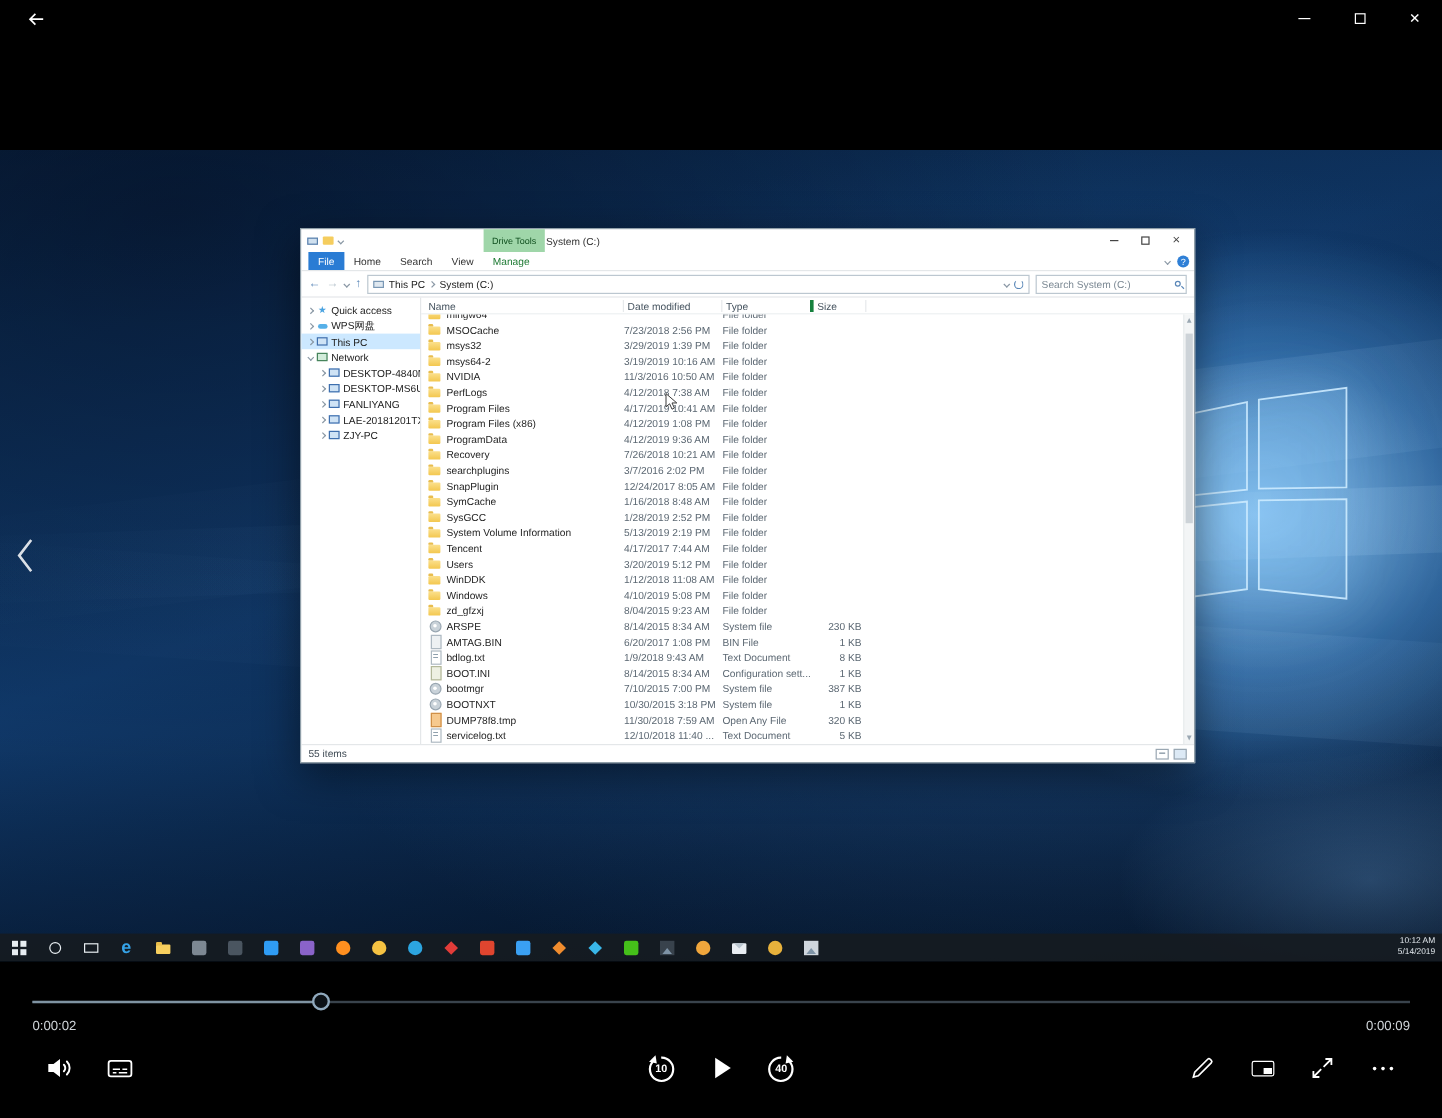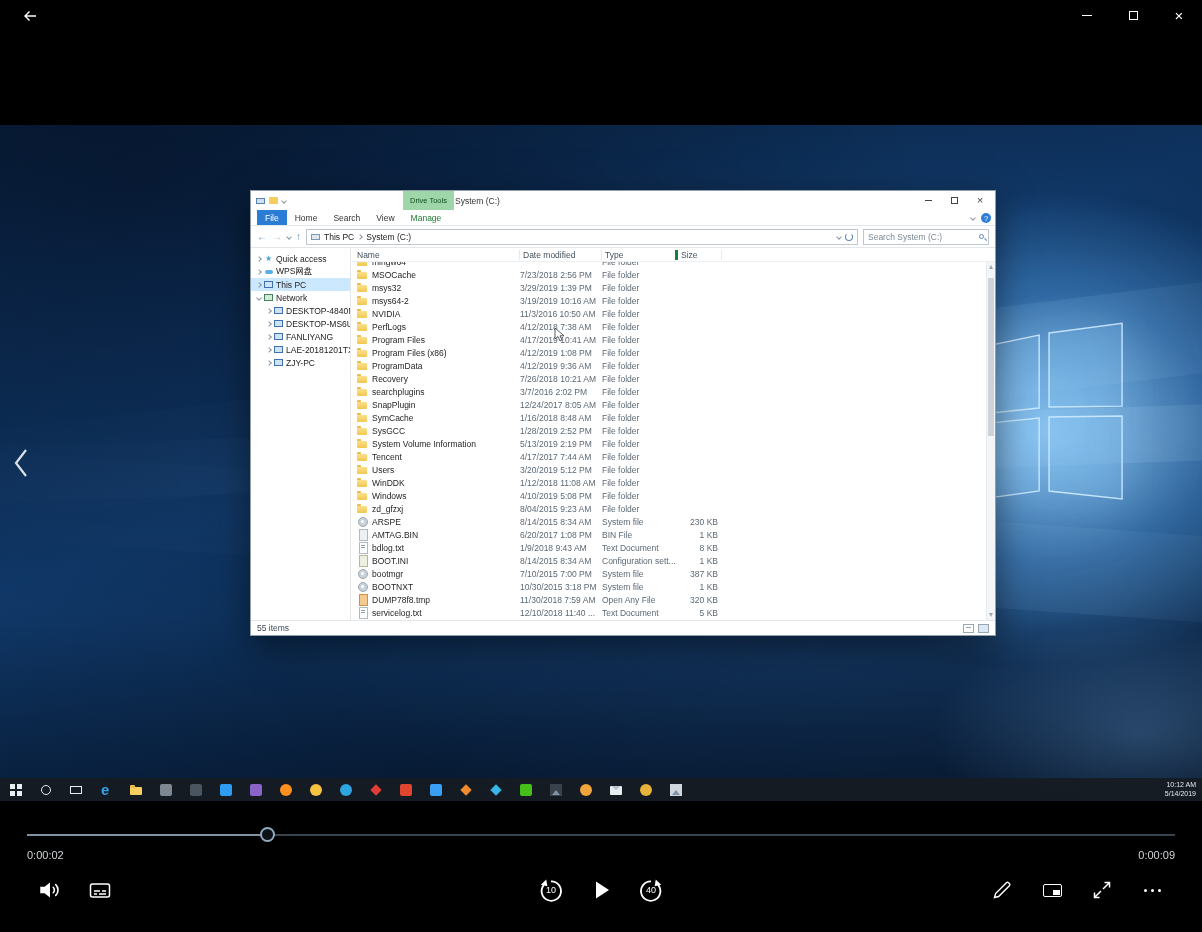--- a/index.html
+++ b/index.html
@@ -137,21 +137,21 @@
   .seek{position:absolute;left:27px;right:27px;top:827px;height:16px;z-index:40;cursor:pointer;}
   .seek-track{position:absolute;left:0;right:0;top:7px;height:2px;background:#39434c;}
   .seek-fill{position:absolute;left:0;top:7px;height:2px;background:#7f93a2;}
   .seek-handle{position:absolute;top:0;width:15px;height:15px;border-radius:50%;border:2px solid #90a9bd;background:#0c1116;margin-left:-8px;cursor:grab;}
   .time-l{position:absolute;left:27px;top:849px;font-size:11px;color:#cfd4d8;z-index:40;}
   .time-r{position:absolute;right:27px;top:849px;font-size:11px;color:#cfd4d8;z-index:40;margin-left:38px;}
   .pc-left{position:absolute;left:30px;top:870px;display:flex;gap:10px;z-index:40;}
   .pc-center{position:absolute;left:50%;transform:translateX(-50%);top:870px;display:flex;gap:10px;z-index:40;}
   .pc-right{position:absolute;right:30px;top:870px;display:flex;gap:10px;z-index:40;}
   .pbtn{width:40px;height:40px;background:none;border:none;display:flex;align-items:center;justify-content:center;position:relative;cursor:pointer;color:#fff;}
-  .skipnum{position:absolute;left:0;right:0;top:15px;text-align:center;font-size:9px;color:#fff;}
+  .skipnum{position:absolute;left:0;right:0;top:15px;text-align:center;font-size:9px;color:#fff;font-weight:bold;}
   .mirror{transform:scaleX(-1);}
   .aspect-ic{width:19px;height:13px;border:1.5px solid #fff;border-radius:2px;position:relative;}
   .aspect-ic::after{content:"";position:absolute;right:1px;bottom:1px;width:7px;height:5px;background:#fff;}
   .dots{display:flex;gap:4px;}
   .dots i{width:3px;height:3px;border-radius:50%;background:#fff;}
 </style>
 </head>
 <body>
 
 <div class="stage">

